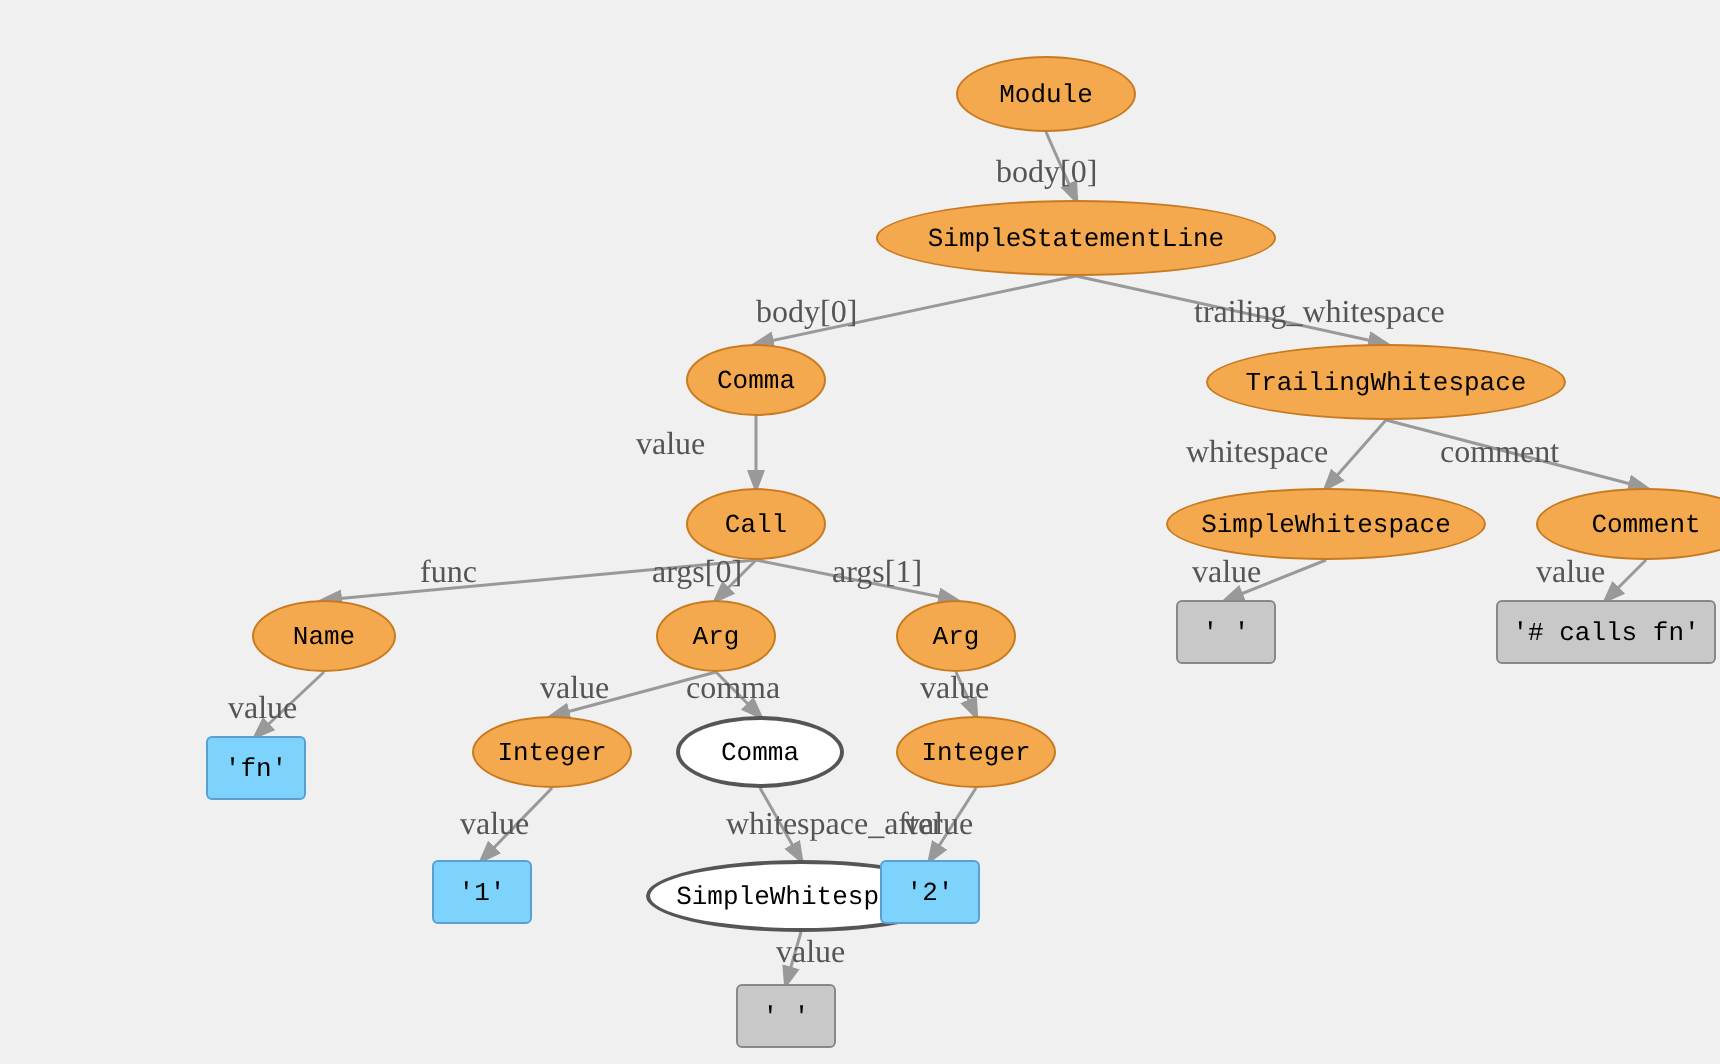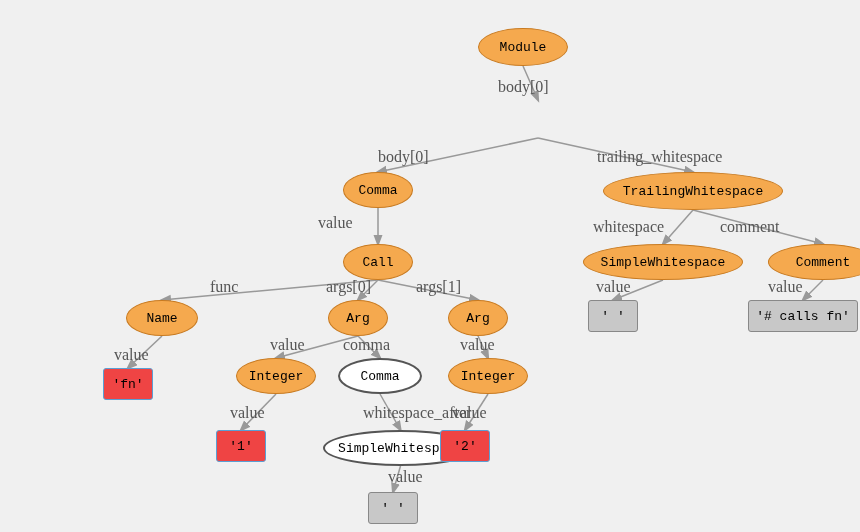--- a/index.html
+++ b/index.html
@@ -40,21 +40,21 @@
       font-size: 13px;
     }
     .ellipse-dark {
       background: #fff;
       border: 2px solid #555;
       border-radius: 50%;
       color: #000;
       font-size: 13px;
     }
     .rect-blue {
-      background: #ef4444;
+      background: #7dd3fc;
       border: 1.5px solid #5a9fd4;
       color: #000;
       font-size: 13px;
       border-radius: 3px;
     }
     .rect-gray {
       background: #c8c8c8;
       border: 1.5px solid #888;
       color: #000;
       font-size: 13px;
@@ -92,20 +92,21 @@
       <line x1="114" y1="336" x2="80" y2="368" stroke="#999" stroke-width="1.5" marker-end="url(#arrow)"></line>
       <line x1="310" y1="336" x2="228" y2="358" stroke="#999" stroke-width="1.5" marker-end="url(#arrow)"></line>
       <line x1="310" y1="336" x2="332" y2="358" stroke="#999" stroke-width="1.5" marker-end="url(#arrow)"></line>
       <line x1="430" y1="336" x2="440" y2="358" stroke="#999" stroke-width="1.5" marker-end="url(#arrow)"></line>
       <line x1="228" y1="394" x2="193" y2="430" stroke="#999" stroke-width="1.5" marker-end="url(#arrow)"></line>
       <line x1="332" y1="394" x2="352.5" y2="430" stroke="#999" stroke-width="1.5" marker-end="url(#arrow)"></line>
       <line x1="440" y1="394" x2="417" y2="430" stroke="#999" stroke-width="1.5" marker-end="url(#arrow)"></line>
       <line x1="352.5" y1="466" x2="345" y2="492" stroke="#999" stroke-width="1.5" marker-end="url(#arrow)"></line>
     </svg>
 <div class="node ellipse" style="left: 430px; top: 28px; width: 90px; height: 38px;">Module</div>
+    <div class="node ellipse" style="left: 390px; top: 100px; width: 200px; height: 38px;">SimpleStatementLine</div>
     <div class="node ellipse" style="left: 295px; top: 172px; width: 70px; height: 36px;">Comma</div>
     <div class="node ellipse" style="left: 555px; top: 172px; width: 180px; height: 38px;">TrailingWhitespace</div>
     <div class="node ellipse" style="left: 295px; top: 244px; width: 70px; height: 36px;">Call</div>
     <div class="node ellipse" style="left: 535px; top: 244px; width: 160px; height: 36px;">SimpleWhitespace</div>
     <div class="node ellipse" style="left: 720px; top: 244px; width: 110px; height: 36px;">Comment</div>
     <div class="node ellipse" style="left: 78px; top: 300px; width: 72px; height: 36px;">Name</div>
     <div class="node ellipse" style="left: 280px; top: 300px; width: 60px; height: 36px;">Arg</div>
     <div class="node ellipse" style="left: 400px; top: 300px; width: 60px; height: 36px;">Arg</div>
     <div class="node rect-gray" style="left: 540px; top: 300px; width: 50px; height: 32px;">' '</div>
     <div class="node rect-gray" style="left: 700px; top: 300px; width: 110px; height: 32px;">'# calls fn'</div>

